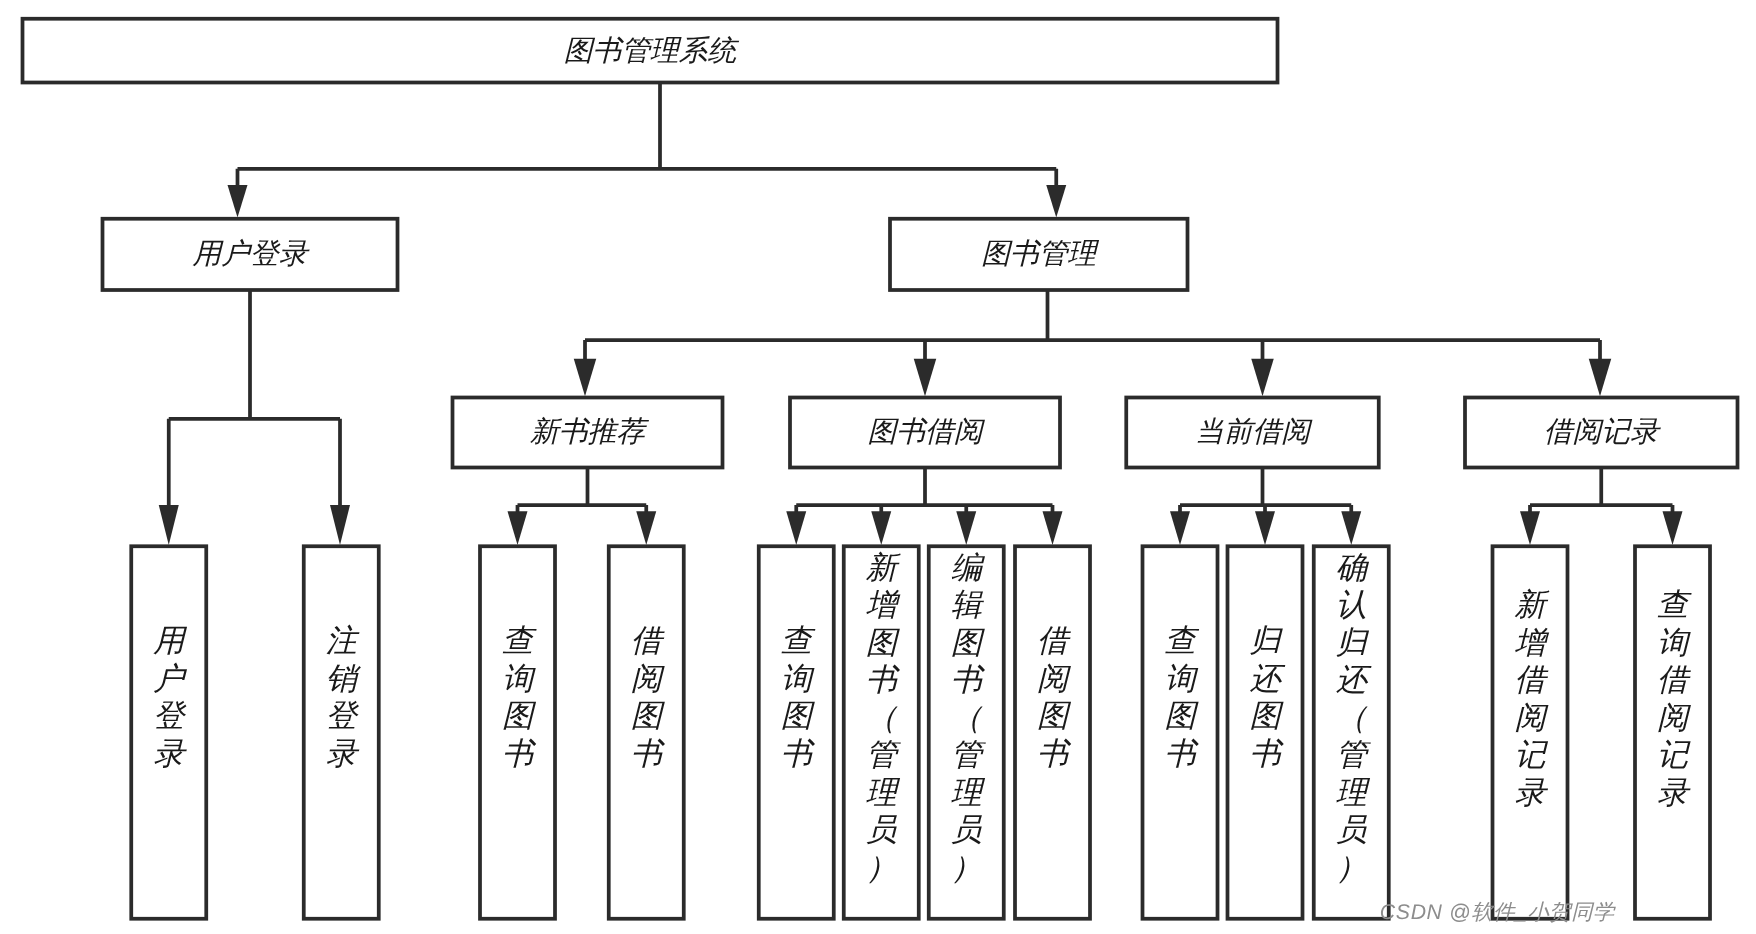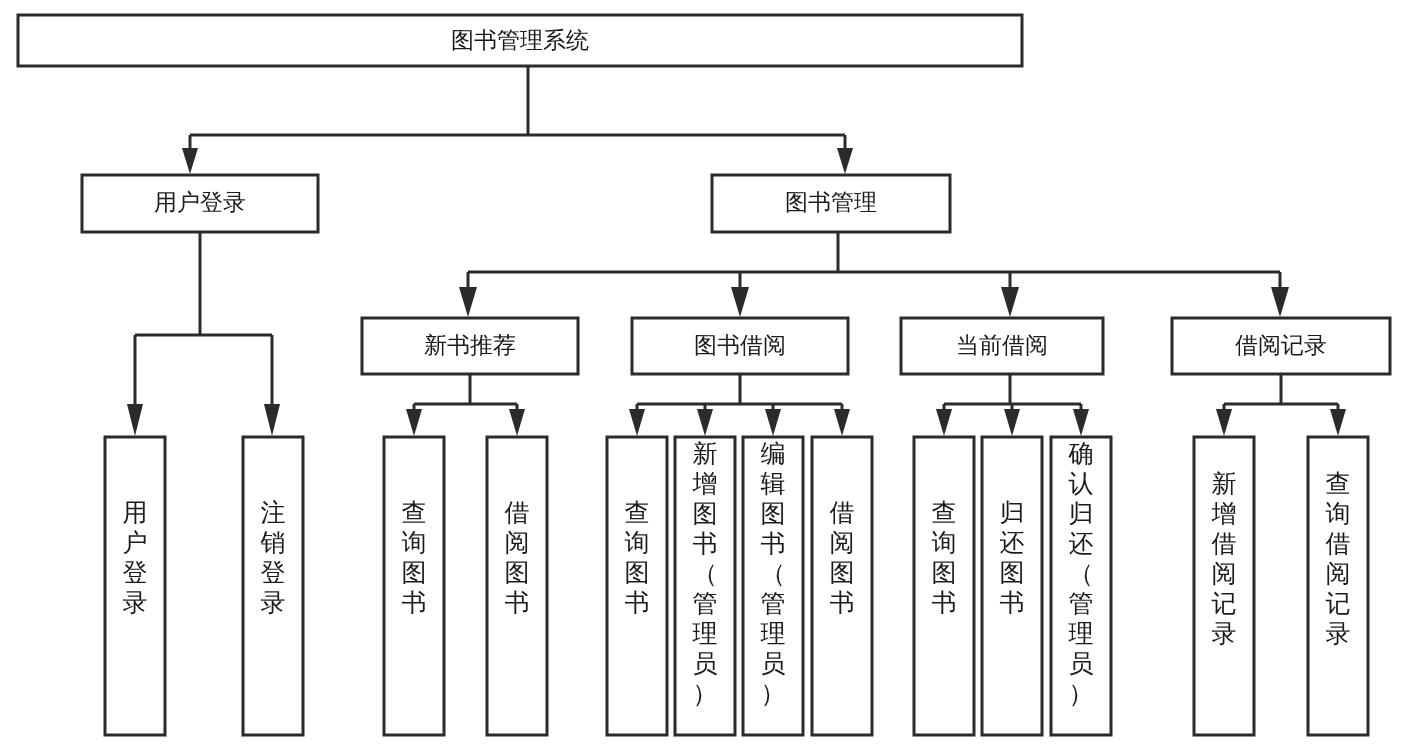--- a/index.html
+++ b/index.html
@@ -11,20 +11,21 @@
     width: 1405px;
     height: 747px;
     font-family: "Liberation Sans", sans-serif;
     overflow: hidden;
   }
   #diagram-root {
     position: relative;
     width: 1302px;
     height: 747px;
     background: #ffffff;
+    font-style: italic;
   }
   svg#tree-svg {
     position: absolute;
     left: 0;
     top: 0;
     width: 1405px;
     height: 747px;
   }
   .node-box {
     fill: #ffffff;
@@ -231,13 +232,14 @@
         <text class="node-label-v" x="1224" y="492"><tspan x="1224" y="492">新</tspan><tspan x="1224" y="522">增</tspan><tspan x="1224" y="552">借</tspan><tspan x="1224" y="582">阅</tspan><tspan x="1224" y="612">记</tspan><tspan x="1224" y="642">录</tspan></text>
       </g>
 
       <g>
         <rect class="node-box" x="1308" y="437" width="60" height="298"></rect>
         <text class="node-label-v" x="1338" y="492"><tspan x="1338" y="492">查</tspan><tspan x="1338" y="522">询</tspan><tspan x="1338" y="552">借</tspan><tspan x="1338" y="582">阅</tspan><tspan x="1338" y="612">记</tspan><tspan x="1338" y="642">录</tspan></text>
       </g>
     </g>
   </svg>
 
+  <div class="watermark">CSDN @软件_小贺同学</div>
 </div>
 
 </body></html>

